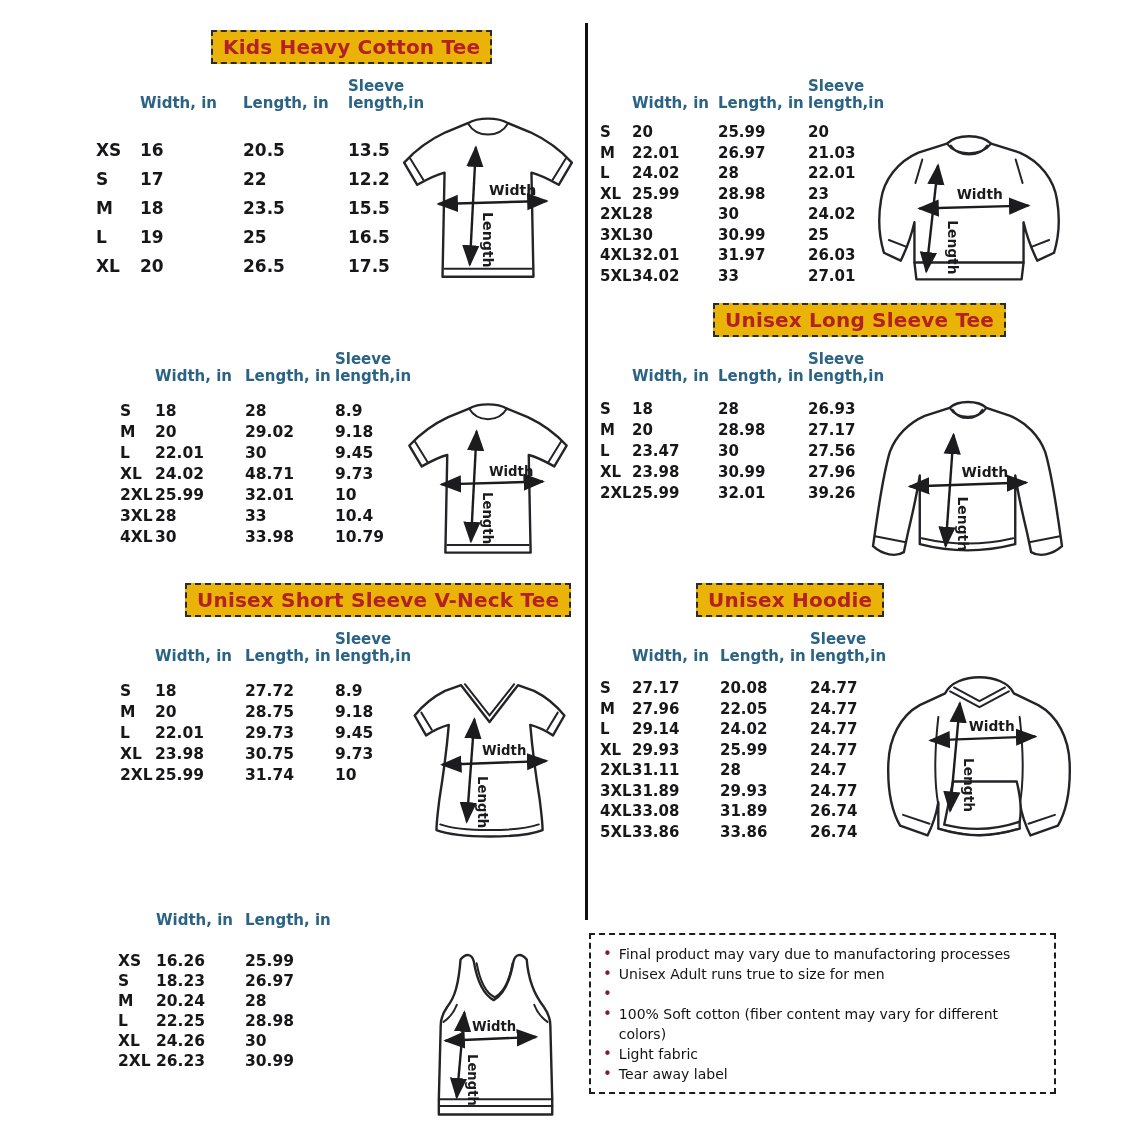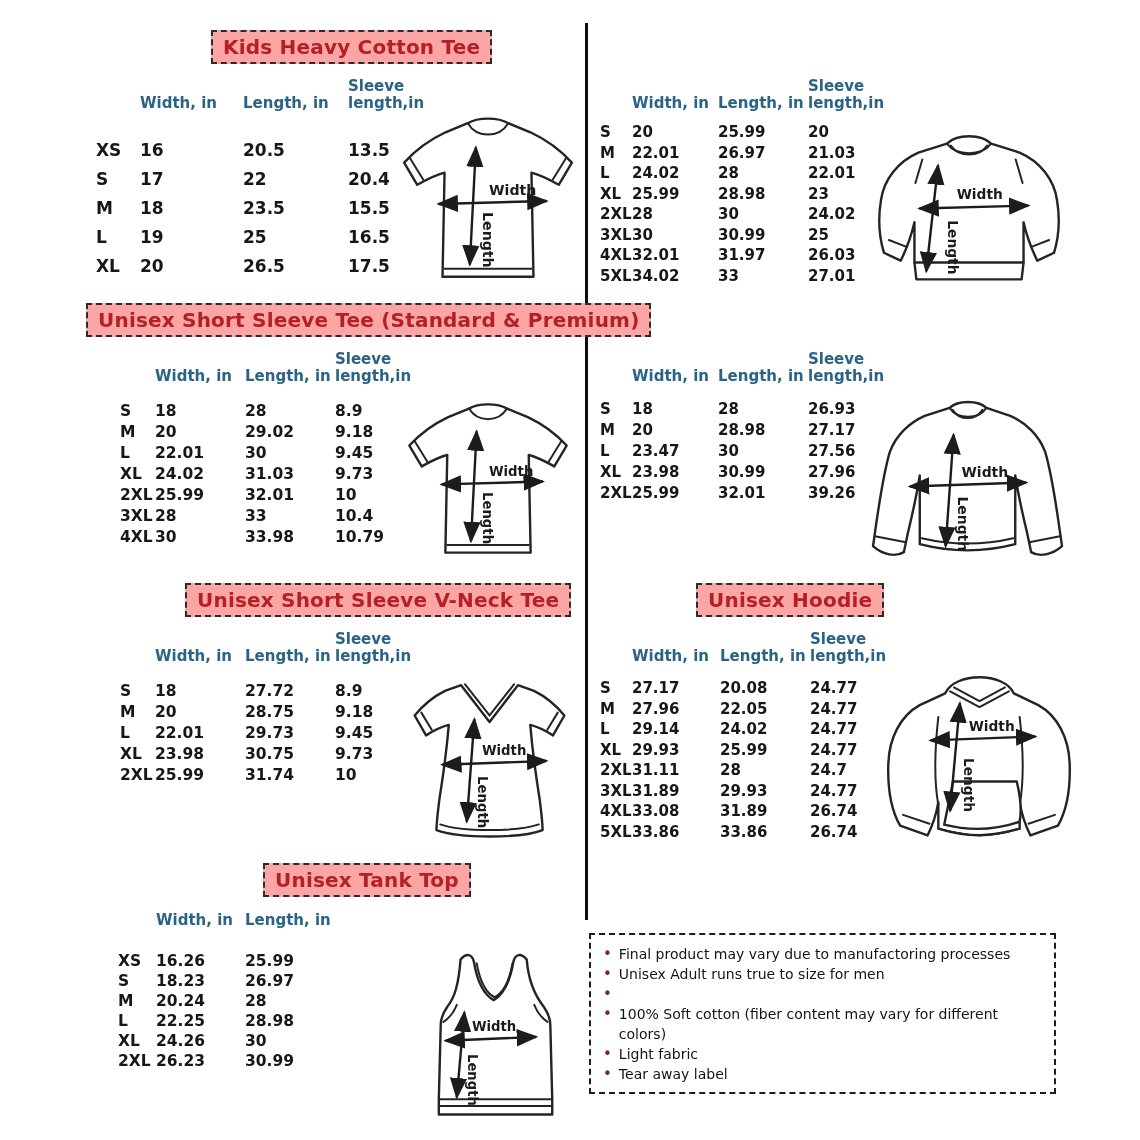--- a/index.html
+++ b/index.html
@@ -2,21 +2,21 @@
 <html><head>
 <meta charset="utf-8">
 <style>
   html,body{margin:0;padding:0;background:#ffffff;}
   .canvas{
     position:relative;width:1140px;height:1140px;background:#ffffff;overflow:hidden;
     font-family:"DejaVu Sans","Liberation Sans",sans-serif;color:#1b1b1d;
   }
   .divider{position:absolute;background:#0f0f10;}
   .titlebox{
-    position:absolute;display:inline-block;border:2px dashed #2b2b2d;background:#fca5a5;
+    position:absolute;display:inline-block;border:2px dashed #2b2b2d;background:#eab308;
     padding:3px 10px;font-size:20px;font-weight:700;color:#b32025;white-space:nowrap;
     letter-spacing:.2px;
   }
   .tbl{position:absolute;}
   .thead{display:grid;grid-template-columns:var(--cols);align-items:end;}
   .th{font-size:15px;font-weight:700;color:#2b6385;line-height:17px;}
   .th-sleeve{white-space:pre-line;text-align:left;}
   .rows .trow{display:grid;grid-template-columns:var(--cols);}
   .cell{font-weight:700;color:#17171a;}
   .size{font-weight:700;}
@@ -69,21 +69,21 @@
         <div class="trow">
           <span class="cell size">XS</span>
           <span class="cell">16</span>
           <span class="cell">20.5</span>
           <span class="cell">13.5</span>
         </div>
         <div class="trow">
           <span class="cell size">S</span>
           <span class="cell">17</span>
           <span class="cell">22</span>
-          <span class="cell">20.4</span>
+          <span class="cell">12.2</span>
         </div>
         <div class="trow">
           <span class="cell size">M</span>
           <span class="cell">18</span>
           <span class="cell">23.5</span>
           <span class="cell">15.5</span>
         </div>
         <div class="trow">
           <span class="cell size">L</span>
           <span class="cell">19</span>
@@ -177,21 +177,20 @@
     <path class="g-line" d="M171,123 L189,116"></path>
     <path class="g-line" d="M44,123 L26,116"></path>
     <path class="g-line" d="M60,34 L53,58"></path>
     <path class="g-line" d="M155,34 L162,58"></path>
     <line class="g-arrow" x1="57" y1="84" x2="168" y2="81" marker-start="url(#ah)" marker-end="url(#ah)"></line>
     <line class="g-arrow" x1="76" y1="40" x2="64" y2="148" marker-start="url(#ah)" marker-end="url(#ah)"></line>
     <text class="g-label" x="95" y="74">Width</text>
     <text class="g-label" transform="translate(86,96) rotate(90)">Length</text>
   </svg>
 
-  <div class="titlebox" style="left:86px;top:303px;"><span>Unisex Short Sleeve Tee (Standard &amp; Premium)</span></div>
   <div class="tbl m-std" style="left:120px;top:351px;--cols:35px 90px 90px 88px;">
     <div class="thead">
       <span class="th"></span>
       <span class="th">Width, in</span>
       <span class="th">Length, in</span>
       <span class="th th-sleeve">Sleeve
 length,in</span>
     </div>
     <div class="rows">
         <div class="trow">
@@ -208,21 +207,21 @@
         </div>
         <div class="trow">
           <span class="cell size">L</span>
           <span class="cell">22.01</span>
           <span class="cell">30</span>
           <span class="cell">9.45</span>
         </div>
         <div class="trow">
           <span class="cell size">XL</span>
           <span class="cell">24.02</span>
-          <span class="cell">31.03</span>
+          <span class="cell">48.71</span>
           <span class="cell">9.73</span>
         </div>
         <div class="trow">
           <span class="cell size">2XL</span>
           <span class="cell">25.99</span>
           <span class="cell">32.01</span>
           <span class="cell">10</span>
         </div>
         <div class="trow">
           <span class="cell size">3XL</span>
@@ -243,20 +242,21 @@
     <path class="g-line" d="M75,12 C84,27 106,27 115,12"></path>
     <path class="g-line" d="M159,68 L172,47"></path>
     <path class="g-line" d="M31,68 L18,47"></path>
     <path class="g-line" d="M52,156 L138,156"></path>
     <line class="g-arrow" x1="46" y1="92" x2="153" y2="89" marker-start="url(#ah)" marker-end="url(#ah)"></line>
     <line class="g-arrow" x1="83" y1="36" x2="77" y2="152" marker-start="url(#ah)" marker-end="url(#ah)"></line>
     <text class="g-label" x="96" y="83">Width</text>
     <text class="g-label" transform="translate(90,100) rotate(90)">Length</text>
   </svg>
 
+  <div class="titlebox" style="left:713px;top:303px;"><span>Unisex Long Sleeve Tee</span></div>
   <div class="tbl m-ls" style="left:600px;top:351px;--cols:32px 86px 90px 80px;">
     <div class="thead">
       <span class="th"></span>
       <span class="th">Width, in</span>
       <span class="th">Length, in</span>
       <span class="th th-sleeve">Sleeve
 length,in</span>
     </div>
     <div class="rows">
         <div class="trow">
@@ -427,21 +427,20 @@
     <path class="g-outline" d="M72,166 L81,122 L146,122 C150,138 151,152 149,163 C123,172 96,172 72,166 Z"></path>
     <path class="g-line" d="M57,165 L30,156"></path>
     <path class="g-line" d="M158,165 L185,156"></path>
     <path class="g-line" d="M66,170 C100,179 118,179 149,170"></path>
     <line class="g-arrow" x1="58" y1="80" x2="165" y2="76" marker-start="url(#ah)" marker-end="url(#ah)"></line>
     <line class="g-arrow" x1="88" y1="42" x2="78" y2="152" marker-start="url(#ah)" marker-end="url(#ah)"></line>
     <text class="g-label" x="97" y="70">Width</text>
     <text class="g-label" transform="translate(92,98) rotate(90)">Length</text>
   </svg>
 
-  <div class="titlebox" style="left:263px;top:863px;"><span>Unisex Tank Top</span></div>
   <div class="tbl m-tank" style="left:118px;top:912px;--cols:38px 89px 110px;">
     <div class="thead">
       <span class="th"></span>
       <span class="th">Width, in</span>
       <span class="th">Length, in</span>
     </div>
     <div class="rows">
         <div class="trow">
           <span class="cell size">XS</span>
           <span class="cell">16.26</span>

